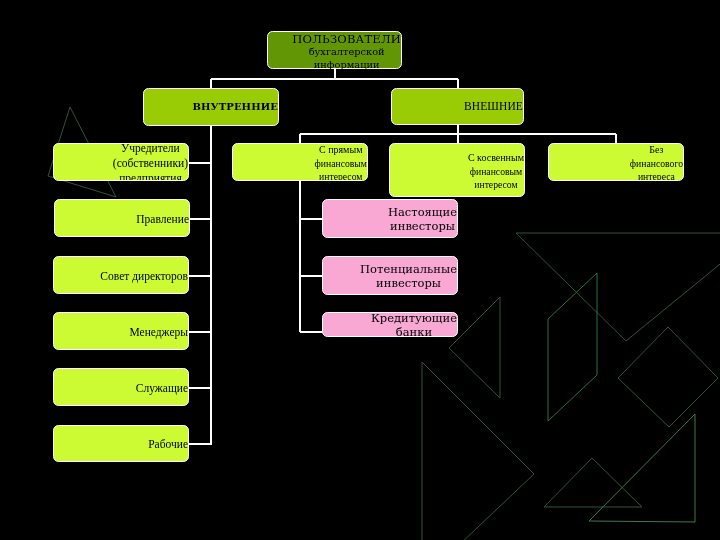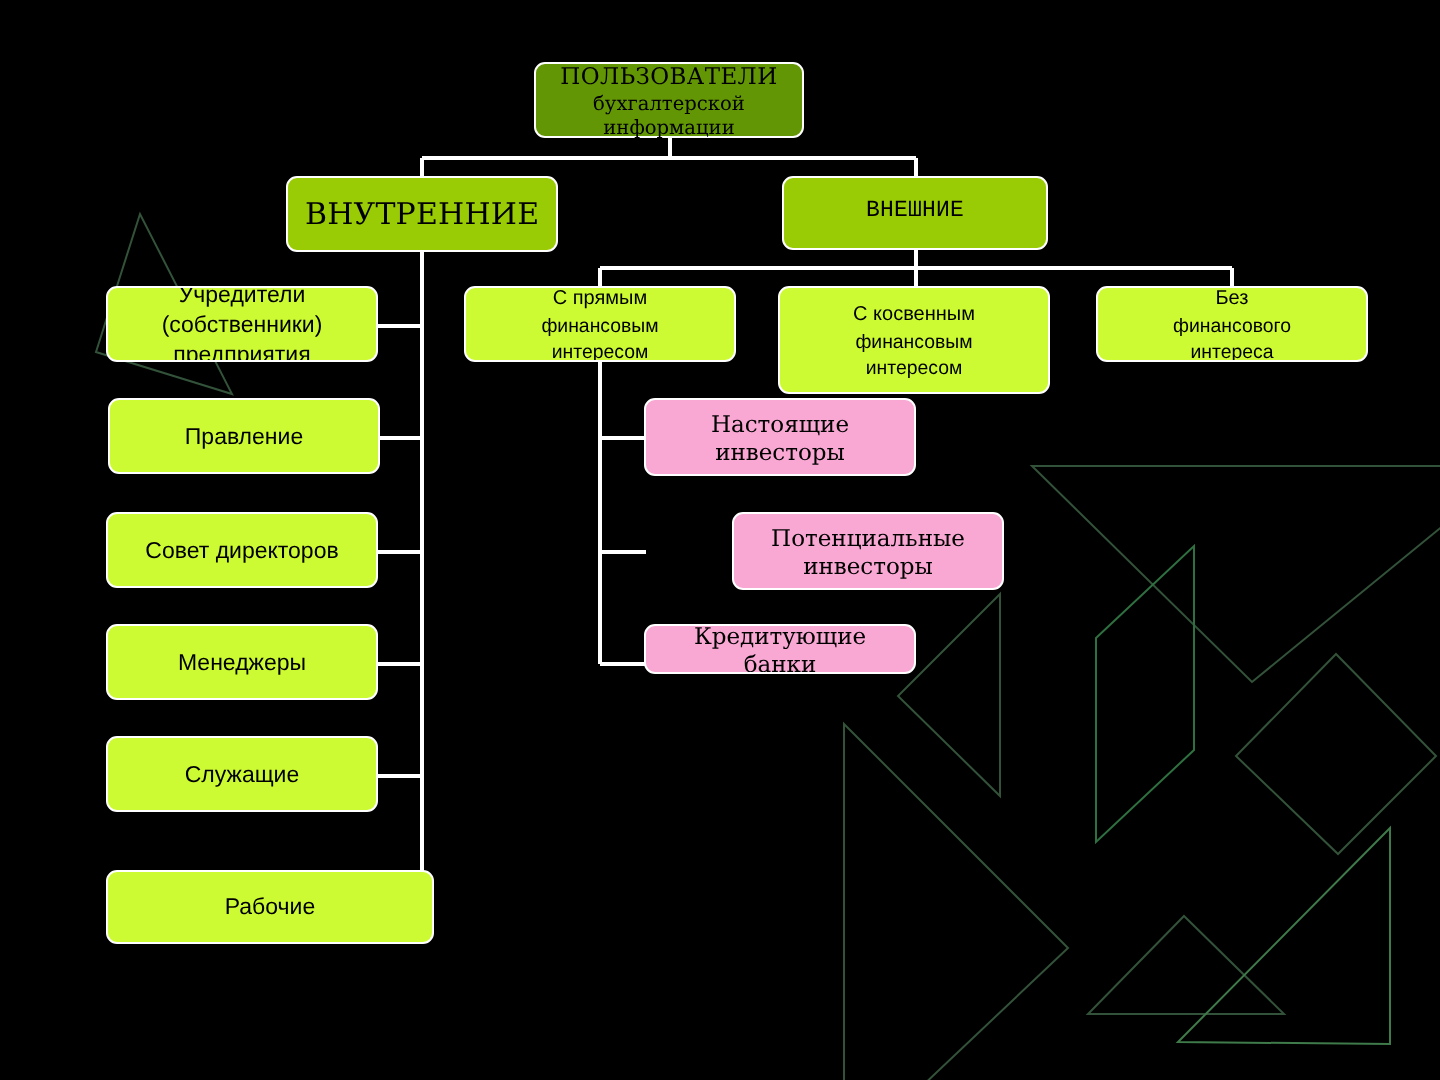--- a/index.html
+++ b/index.html
@@ -1,38 +1,38 @@
 <!DOCTYPE html>
 <html><head>
 <meta charset="utf-8">
 <style>
   html,body{margin:0;padding:0;background:#000;}
   body{width:720px;height:540px;overflow:hidden;position:relative;
        font-family:"Liberation Serif", serif;}
   #stage{position:absolute;inset:0;width:720px;height:540px;}
   .bg{position:absolute;left:0;top:0;width:720px;height:540px;}
   .node{position:absolute;box-sizing:border-box;border:1.4px solid #fff;
-        border-radius:5.5px;display:flex;align-items:center;justify-content:center;
+        border-radius:5.5px;display:flex;align-items:center;justify-content:flex-end;
         text-align:center;color:#000;overflow:visible;}
   .node > span{display:block;line-height:12.5px;white-space:nowrap;}
   .lines{position:absolute;left:0;top:0;width:720px;height:540px;}
 
   .n-root{left:267px;top:31px;width:135px;height:38px;background:#639605;
           font-size:9.8px;font-family:"DejaVu Serif", serif;}
   .n-root b{font-weight:normal;letter-spacing:0.2px;font-size:11.5px;}
   .n-root i{font-style:normal;}
   .n-root > span{position:relative;top:2px;line-height:12.6px;}
   .n-internal{left:143px;top:88px;width:136px;height:38px;background:#9ACC05;
-              font-size:15px;letter-spacing:0.1px;text-indent:0.1px;
-              font-family:"DejaVu Serif", serif;}
+              font-size:10px;letter-spacing:0.1px;text-indent:0.1px;
+              font-family:"DejaVu Serif", serif;font-weight:bold;}
   .n-external{left:391px;top:88px;width:133px;height:37px;background:#9ACC05;
               font-size:11.5px;letter-spacing:0.1px;text-indent:0.1px;
-              font-family:Liberation Mono, monospace;}
+              font-family:Liberation Serif, serif;}
   .n-leaf-green{background:#CCFB33;font-size:11.5px;overflow:hidden;
-                font-family:Liberation Sans, sans-serif;}
+                font-family:Liberation Serif, serif;}
   .n-leaf-yellow{background:#f9a8d4;font-size:11.5px;overflow:hidden;
                 font-family:"DejaVu Serif", serif;}
   .n-leaf-green > span, .n-leaf-yellow > span{line-height:13.2px;position:relative;top:1.2px;}
   .n-tall > span{line-height:14.8px;top:1.2px;}
   .n-grp > span{font-size:9.7px;line-height:13.2px;}
   .n-grp > span > span:first-child{font-size:10px;}
 </style>
 </head>
 <body>
 
@@ -93,40 +93,40 @@
       </div>
       <div class="node n-leaf-green" style="left: 53px; top: 256px; width: 136px; height: 38px;">
         <span><span>Совет директоров</span></span>
       </div>
       <div class="node n-leaf-green" style="left: 53px; top: 312px; width: 136px; height: 38px;">
         <span><span>Менеджеры</span></span>
       </div>
       <div class="node n-leaf-green" style="left: 53px; top: 368px; width: 136px; height: 38px;">
         <span><span>Служащие</span></span>
       </div>
-      <div class="node n-leaf-green" style="left: 53px; top: 425px; width: 164px; height: 37px; margin-top: 10px;">
+      <div class="node n-leaf-green" style="left: 53px; top: 425px; width: 136px; height: 37px;">
         <span><span>Рабочие</span></span>
       </div>
     </div>
   <div id="external-groups">
       <div class="node n-leaf-green n-grp" style="left: 232px; top: 143px; width: 136px; height: 38px;">
         <span><span>С прямым</span><br><span>финансовым</span><br><span>интересом</span></span>
       </div>
       <div class="node n-leaf-green n-grp" style="left: 389px; top: 143px; width: 136px; height: 54px;">
         <span><span>С косвенным</span><br><span>финансовым</span><br><span>интересом</span></span>
       </div>
       <div class="node n-leaf-green n-grp" style="left: 548px; top: 143px; width: 136px; height: 38px;">
         <span><span>Без</span><br><span>финансового</span><br><span>интереса</span></span>
       </div>
     </div>
   <div id="direct-items">
       <div class="node n-leaf-yellow" style="left: 322px; top: 199px; width: 136px; height: 39px;">
         <span><span>Настоящие</span><br><span>инвесторы</span></span>
       </div>
-      <div class="node n-leaf-yellow" style="left: 322px; top: 256px; width: 136px; height: 39px; margin-left: 44px;">
+      <div class="node n-leaf-yellow" style="left: 322px; top: 256px; width: 136px; height: 39px;">
         <span><span>Потенциальные</span><br><span>инвесторы</span></span>
       </div>
       <div class="node n-leaf-yellow" style="left: 322px; top: 312px; width: 136px; height: 25px;">
         <span><span>Кредитующие</span><br><span>банки</span></span>
       </div>
     </div>
 
 </div>
 
 </body></html>

